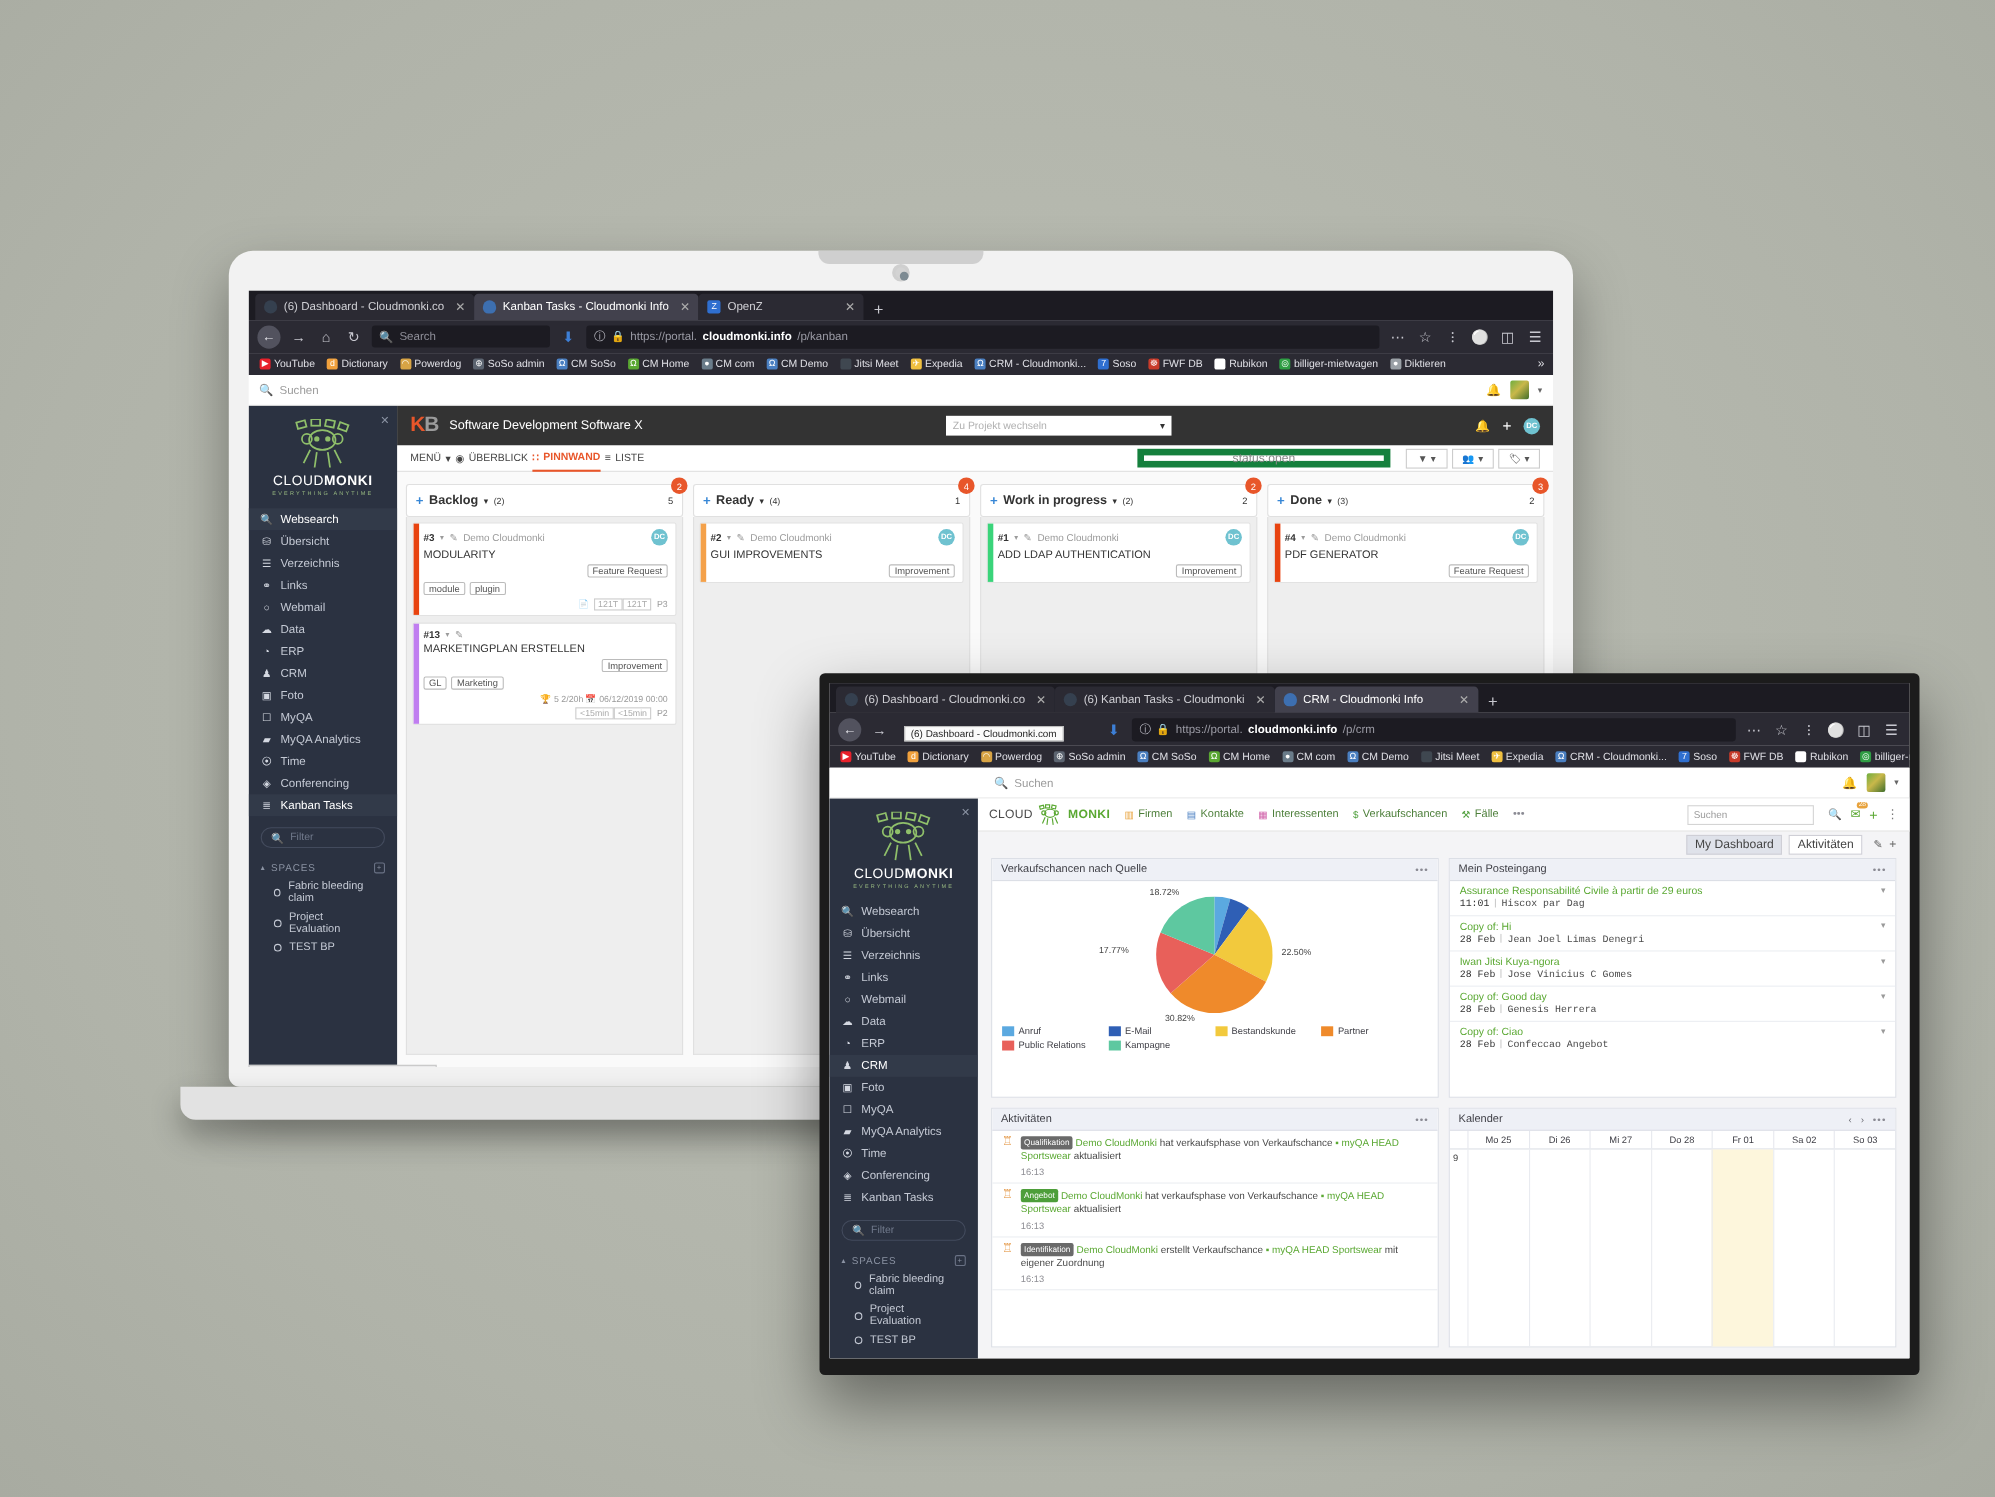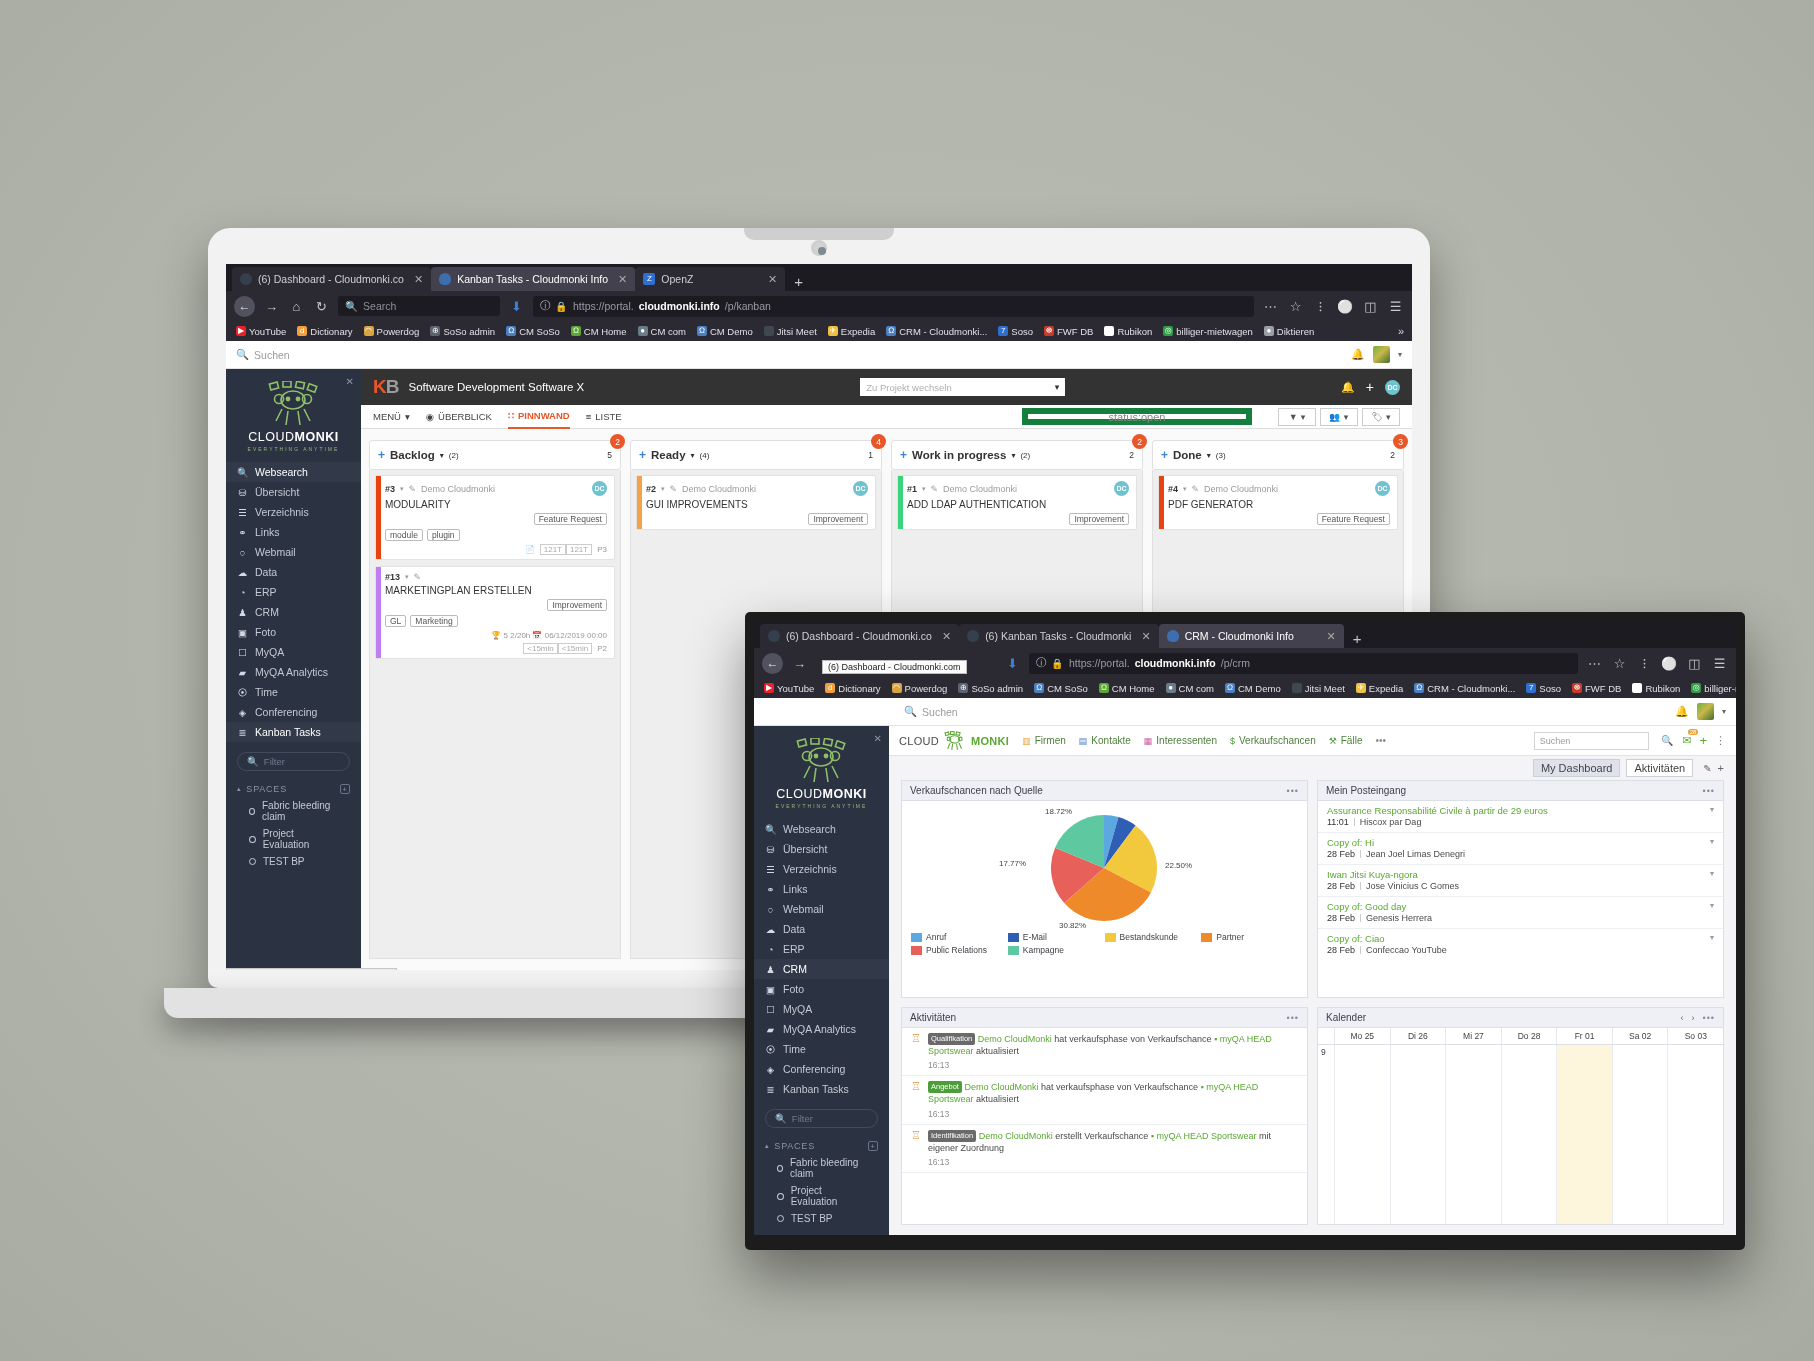--- a/index.html
+++ b/index.html
@@ -91,21 +91,21 @@
   .kb-logo span:first-child { color:#e8562a; }
   .kb-logo span:last-child { color:#9b9b9b; }
   .kb-title { color:#fff; font-size:11.5px; }
   .kb-proj { margin-left:auto; margin-right:auto; width:205px; height:18px; background:#fff; display:flex;
         align-items:center; padding:0 6px; font-size:9.5px; color:#b0b0b0; }
   .kb-proj .cv { margin-left:auto; color:#333; font-size:9px; }
   .kb-headright { display:flex; align-items:center; gap:11px; color:#fff; font-size:11px; }
   .badge-dc { width:15px; height:15px; border-radius:50%; background:#6fc2d0; color:#fff; font-size:7px;
         display:flex; align-items:center; justify-content:center; font-weight:bold; }
   .kb-tabs { height:24px; background:#fff; border-bottom:1px solid #ddd; display:flex; align-items:center;
-        gap:16px; padding:0 12px; font-size:9.5px; color:#444; }
+        gap:4px; padding:0 12px; font-size:9.5px; color:#444; }
   .kb-tabs .t { display:flex; align-items:center; gap:4px; height:24px; }
   .kb-tabs .t.active { color:#e8562a; border-bottom:2px solid #e8562a; font-weight:bold; }
   .kb-q { margin-left:auto; width:230px; height:17px; background:#fff; border:6px solid #15803d; display:flex;
         align-items:center; justify-content:center; font-size:11px; color:#888; }
   .kb-qbtns { display:flex; gap:4px; margin-left:10px; }
   .kb-qbtn { width:38px; height:18px; border:1px solid #ccc; background:#fff; display:flex; align-items:center;
         justify-content:center; gap:3px; font-size:9px; color:#555; }
   .kb-cols { flex:1; display:flex; gap:9px; padding:11px 8px; background:#fafafa; min-height:0; }
   .kb-col { flex:1; display:flex; flex-direction:column; min-width:0; position:relative; }
   .kb-colhead { background:#fff; border:1px solid #e0e0e0; border-radius:3px; height:30px; display:flex;
@@ -155,21 +155,21 @@
   .pie-area { display:flex; flex-direction:column; align-items:center; padding-top:7px; height:100%; }
   .pie { width:106px; height:106px; border-radius:50%; position:relative; }
   .pie-lbl { position:absolute; font-size:8px; color:#444; white-space:nowrap; }
   .legend { display:flex; flex-wrap:wrap; gap:3px 0; width:100%; padding:4px 9px 0; }
   .lg { display:flex; align-items:center; gap:4px; width:25%; font-size:8.5px; color:#3f3f46; }
   .lg .sw { width:11px; height:9px; display:inline-block; }
 
   .mail-row { border-bottom:1px solid #eceef2; padding:4px 9px 5px; display:flex; }
   .mail-row:last-child { border-bottom:none; }
   .mail-sub { color:#5aa832; font-size:9.5px; }
-  .mail-meta { font-size:9px; color:#4a4a4a; margin-top:1px; }
+  .mail-meta { font-size:9px; color:#4a4a4a; margin-top:1px;font-family:Liberation Mono, monospace; }
   .mail-meta .tm { color:#333; }
   .mail-meta .sep { display:inline-block; width:1px; height:8px; background:#ccc; margin:0 5px; vertical-align:-1px; }
   .mail-cv { margin-left:auto; color:#9a9a9a; font-size:8px; }
 
   .act-row { border-bottom:1px solid #eceef2; padding:5px 9px 5px; display:flex; gap:5px; }
   .act-ic { flex:0 0 12px; color:#e08a2e; font-size:11px; line-height:1; }
   .act-tag { display:inline-block; color:#fff; font-size:7.5px; padding:1px 3px; border-radius:2px; vertical-align:1px; }
   .act-txt { font-size:9px; color:#4a4a4a; line-height:1.35; }
   .act-txt .gr { color:#5aa832; }
   .act-time { font-size:8.5px; color:#8e8e94; margin-top:3px; }
@@ -996,21 +996,21 @@
                       <div class="mail-row">
                         <div style="flex:1;min-width:0;">
                           <div class="mail-sub">Copy of: Good day</div>
                           <div class="mail-meta"><span class="tm">28 Feb</span><span class="sep"></span><span>Genesis Herrera</span></div>
                         </div>
                         <span class="mail-cv">▾</span>
                       </div>
                       <div class="mail-row">
                         <div style="flex:1;min-width:0;">
                           <div class="mail-sub">Copy of: Ciao</div>
-                          <div class="mail-meta"><span class="tm">28 Feb</span><span class="sep"></span><span>Confeccao YouTube</span></div>
+                          <div class="mail-meta"><span class="tm">28 Feb</span><span class="sep"></span><span>Confeccao Angebot</span></div>
                         </div>
                         <span class="mail-cv">▾</span>
                       </div>
                     </div>
                 </div>
 
                 <div class="card">
                   <div class="card-h">
                     <span>Aktivitäten</span>
                     <span class="dots">•••</span>

